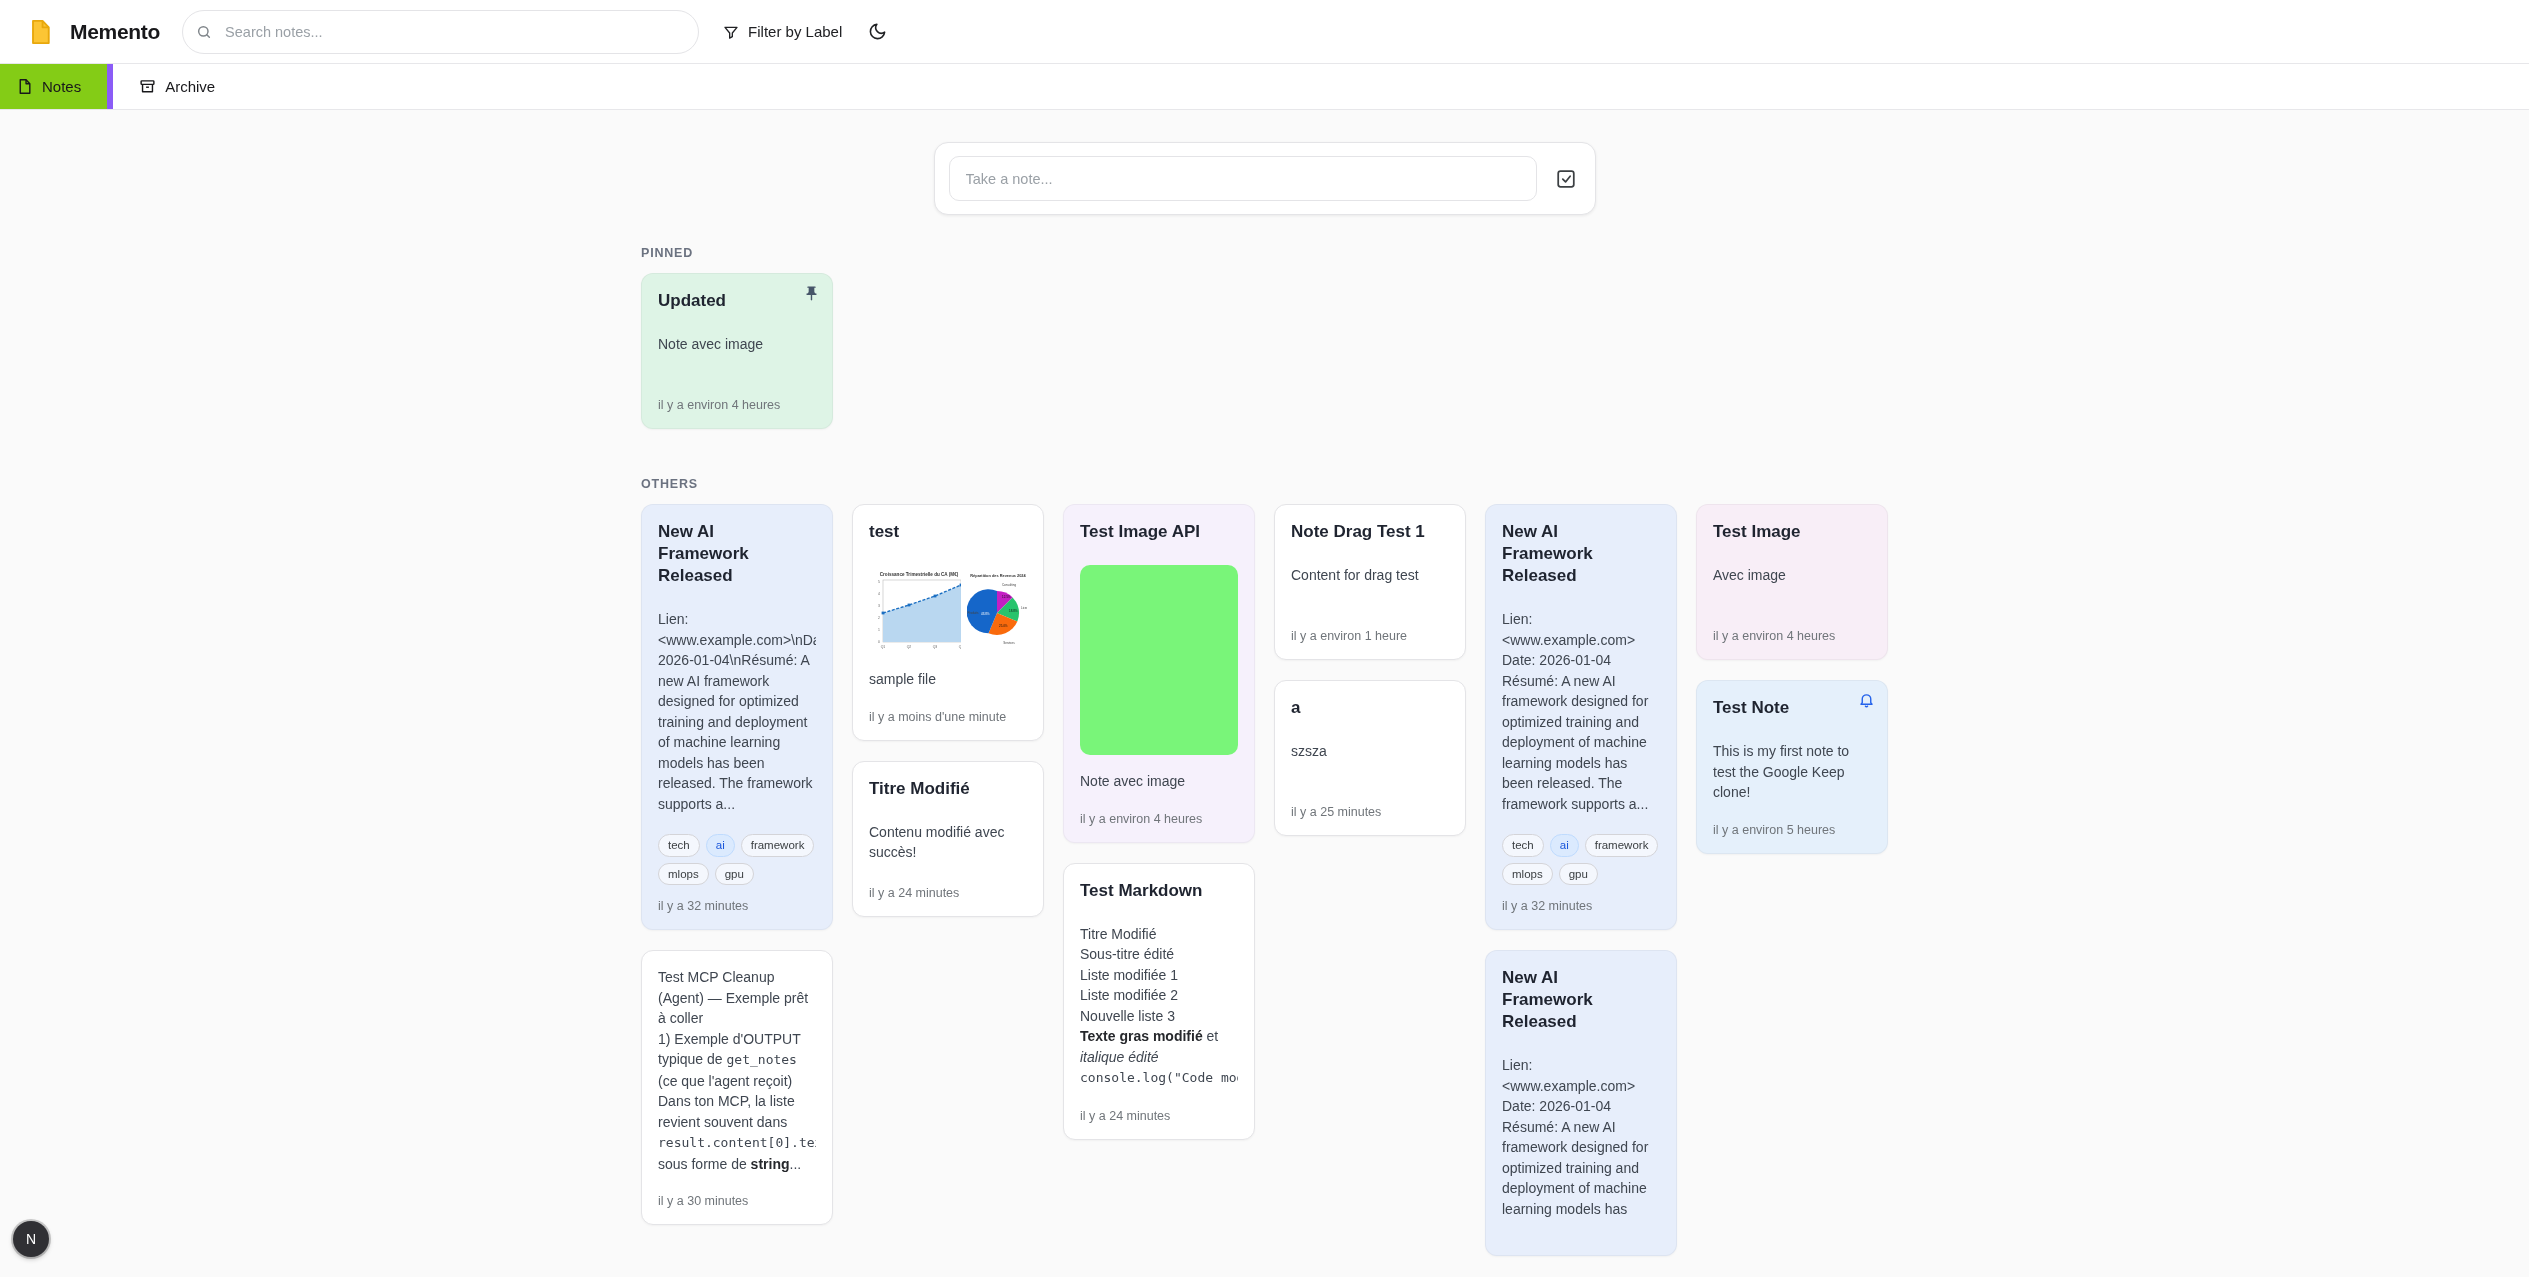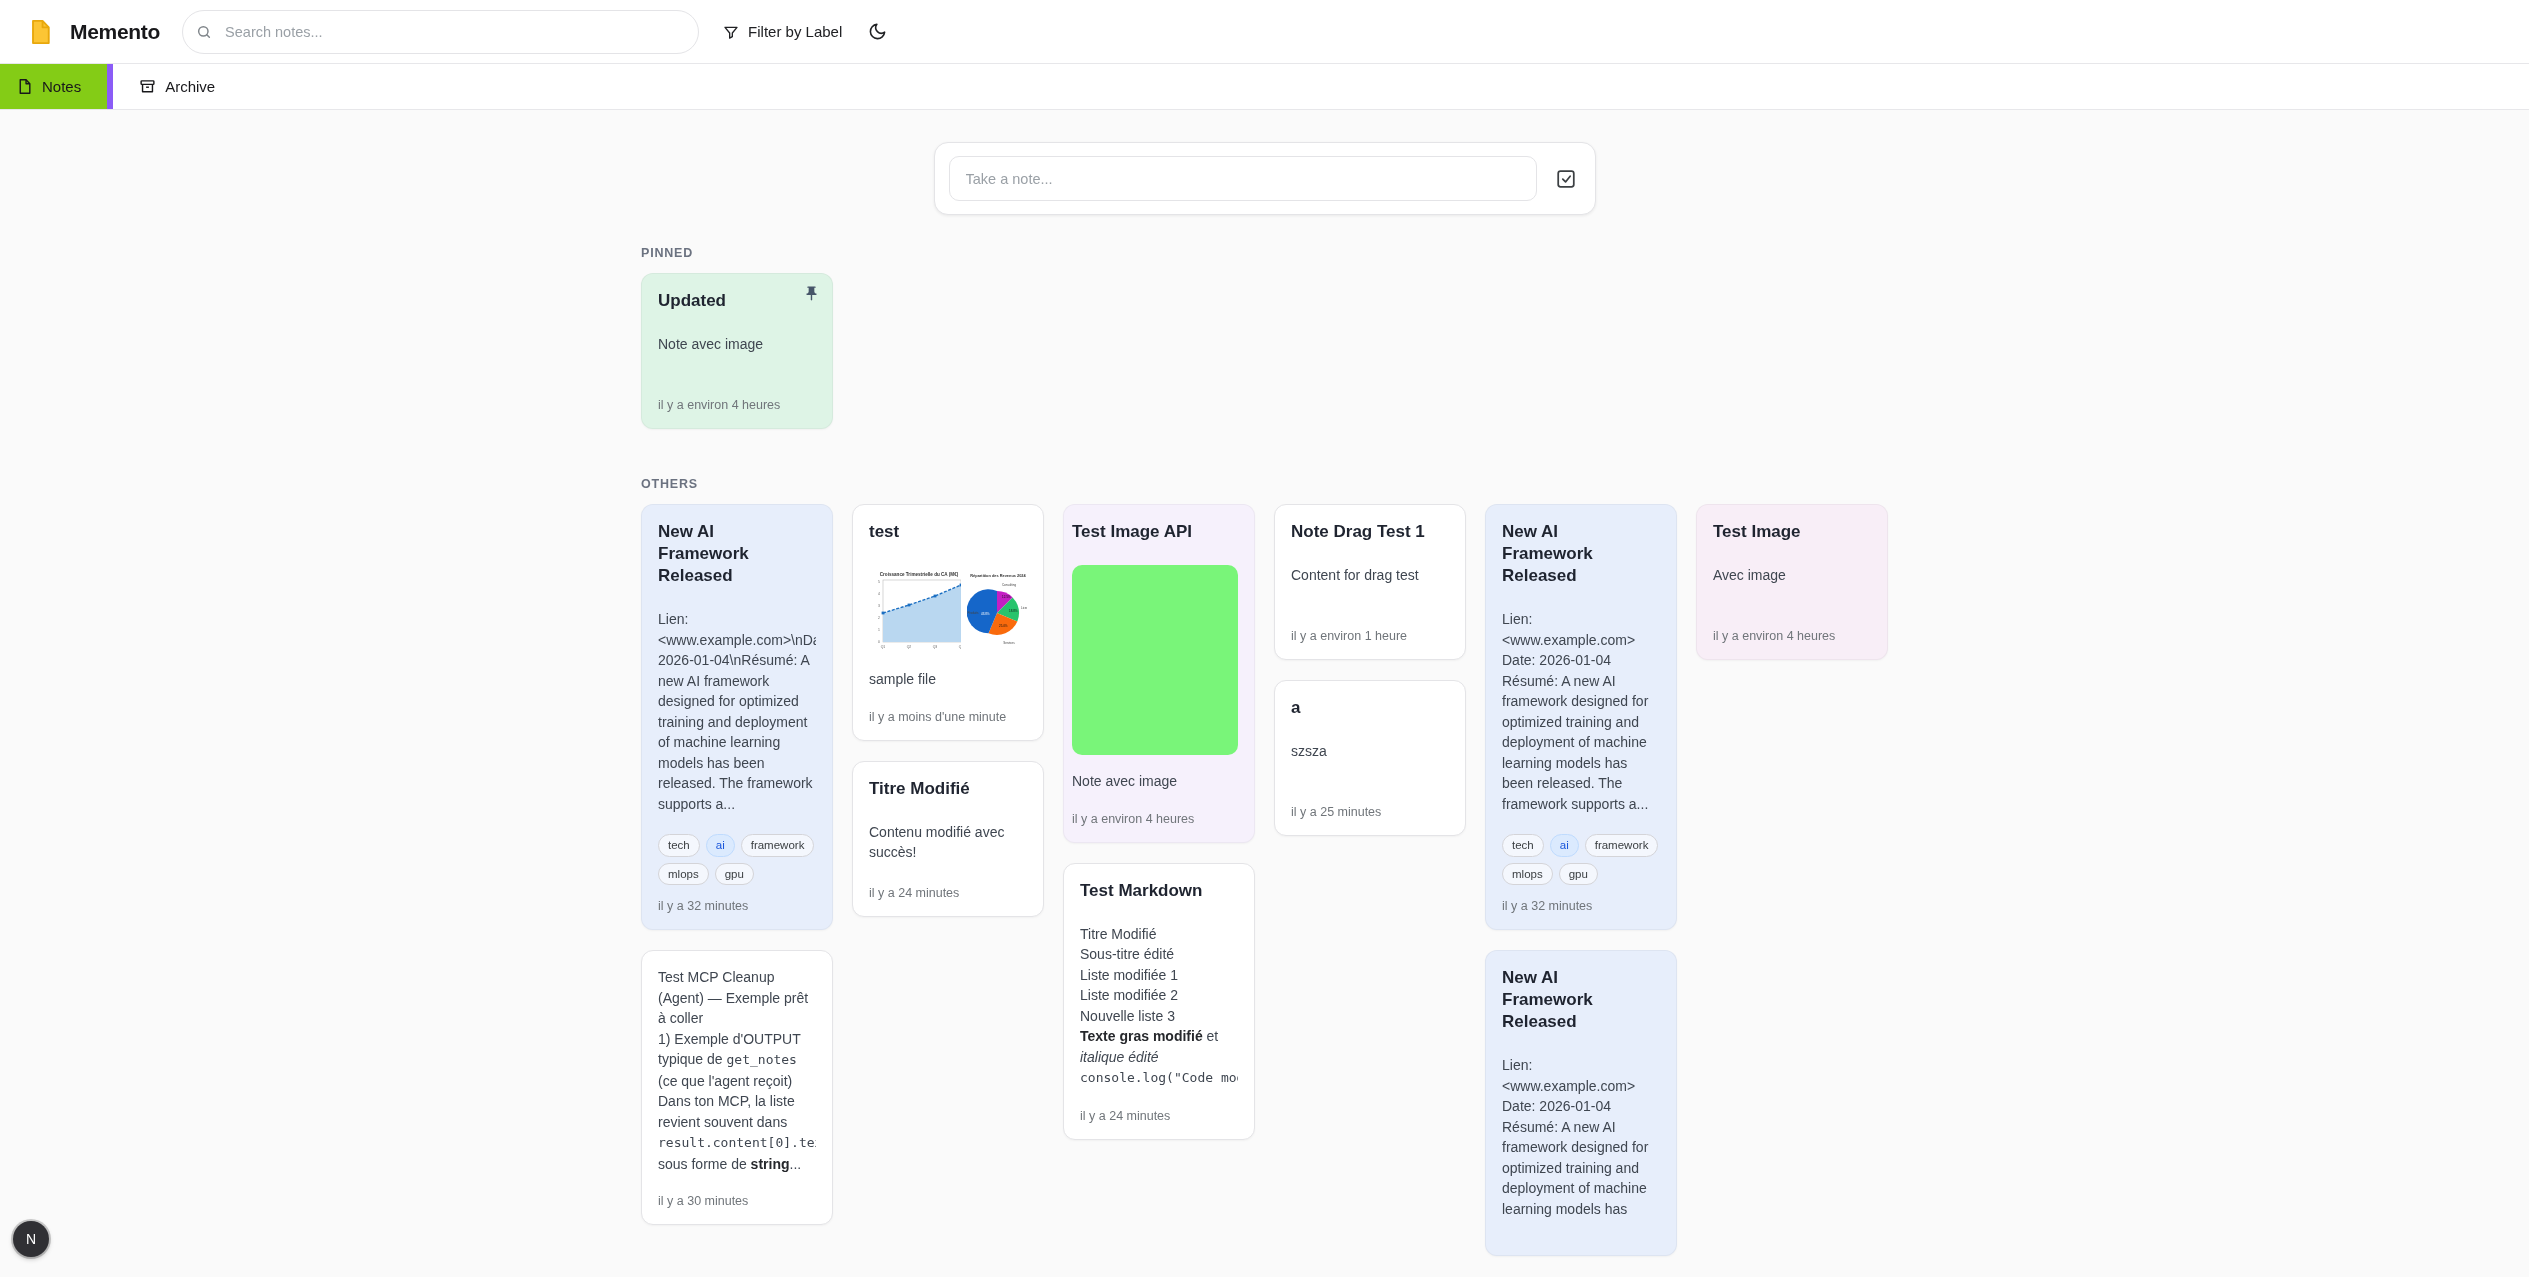--- a/index.html
+++ b/index.html
@@ -33,21 +33,21 @@
   .section-label { font-size:12.5px; font-weight:700; letter-spacing:.8px; color:#6b7280; }
   .lbl-pinned { margin-top:31px; margin-bottom:13px; }
   .lbl-others { margin-top:48px; margin-bottom:13px; }
 
   .grid { display:flex; gap:19px; align-items:flex-start; }
   .col { display:flex; flex-direction:column; gap:20px; width:192px; }
 
   .note-card { position:relative; width:192px; min-height:156px; background:#fff; border:1px solid #e4e4e7; border-radius:12px; padding:16px; display:flex; flex-direction:column; overflow:hidden; cursor:pointer; box-shadow:0 1px 2px rgba(0,0,0,.04); }
   .note-card.c-green  { background:#def4e6; border-color:rgba(0,0,0,.04); }
   .note-card.c-blue   { background:#e7eefb; border-color:rgba(0,0,0,.04);padding-left:16px; }
-  .note-card.c-lav    { background:#f6f1fc; border-color:rgba(0,0,0,.04);padding-left:8px; }
+  .note-card.c-lav    { background:#f6f1fc; border-color:rgba(0,0,0,.04); }
   .note-card.c-pink   { background:#f8eef7; border-color:rgba(0,0,0,.04); }
   .note-card.c-lblue  { background:#e5f0fb; border-color:rgba(0,0,0,.04); }
 
   .n-title { font-size:17px; font-weight:600; line-height:1.3; color:#1f2430; margin-bottom:22px; }
   .title-narrow { max-width:112px; }
   .n-body { font-size:14px; line-height:20.5px; color:#3f4650; margin-bottom:20px; overflow:hidden; }
   .pre-line { white-space:pre-line; }
   .n-ts { font-size:12.5px; color:#70757a; margin-top:auto; }
   .rich-line span { }
   .seg-b { font-weight:700; color:#26282c; }
@@ -307,20 +307,31 @@
 Résumé: A new AI framework designed for optimized training and deployment of machine learning models has</div>
         </div>
       </div>
 
       <div class="col">
         <div class="note-card c-pink">
           <div class="n-title">Test Image</div>
           <div class="n-body">Avec image</div>
           <div class="n-ts">il y a environ 4 heures</div>
         </div>
+        <div class="note-card c-lblue">
+          <span class="corner-icon">
+            <svg width="17" height="17" viewBox="0 0 24 24" fill="none" stroke="#2563eb" stroke-width="2" stroke-linecap="round" stroke-linejoin="round">
+                <path d="M18 15v-5a6 6 0 1 0-12 0v5l-1.8 2.2h15.6L18 15z"></path>
+                <path d="M10.5 20a1.7 1.7 0 0 0 3 0"></path>
+              </svg>
+          </span>
+          <div class="n-title">Test Note</div>
+          <div class="n-body">This is my first note to test the Google Keep clone!</div>
+          <div class="n-ts">il y a environ 5 heures</div>
+        </div>
       </div>
 
     </div>
   </div>
 
   <div class="avatar">
     <span>N</span>
   </div>
 </div>
 

